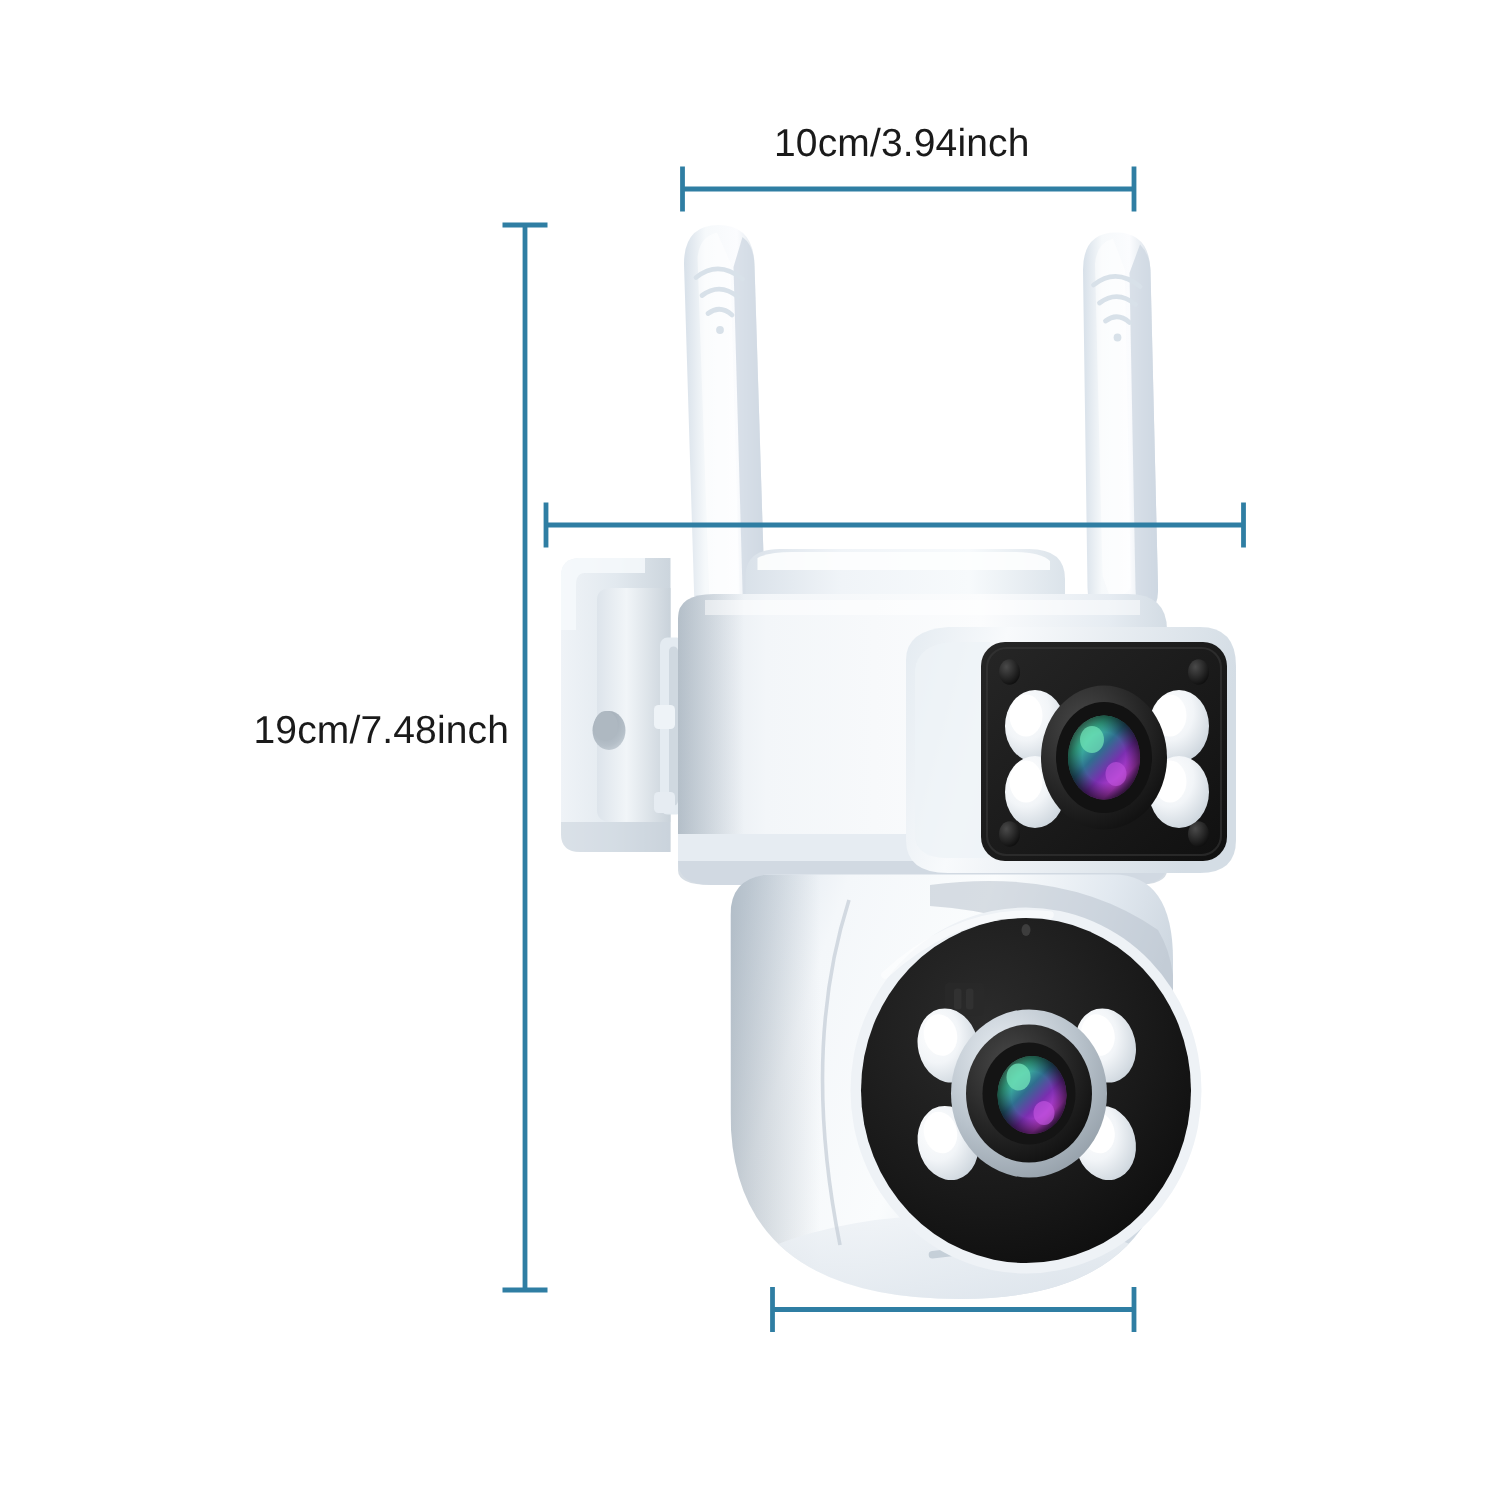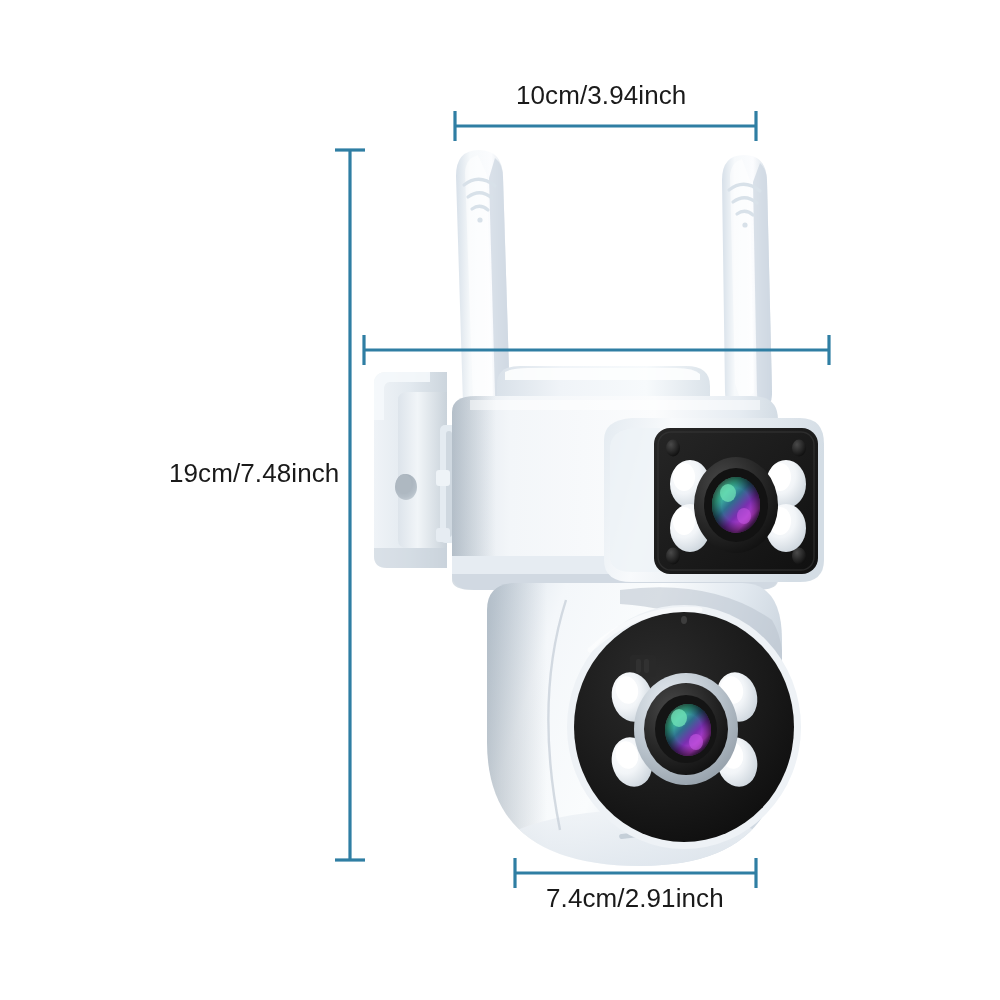--- a/index.html
+++ b/index.html
@@ -373,17 +373,16 @@
         <line x1="363" y1="350" x2="830" y2="350"></line>
         <line x1="364" y1="335" x2="364" y2="365"></line>
         <line x1="829" y1="335" x2="829" y2="365"></line>
       </g>
     </g>
   </svg>
 
   <div class="dim-label" style="left:516px; top:82px;">10cm/3.94inch</div>
 
 
-  <div class="dim-label" style="left:169px; top:460px;">19cm/7.48inch</div>
-
-  <div class="dim-label" style="left:546px; top:885px;">7.4cm/2.91inch</div>
+  <div class="dim-label" style="left:169px; top:473px;">19cm/7.48inch</div>
+
 
 </div>
 
 </body></html>

